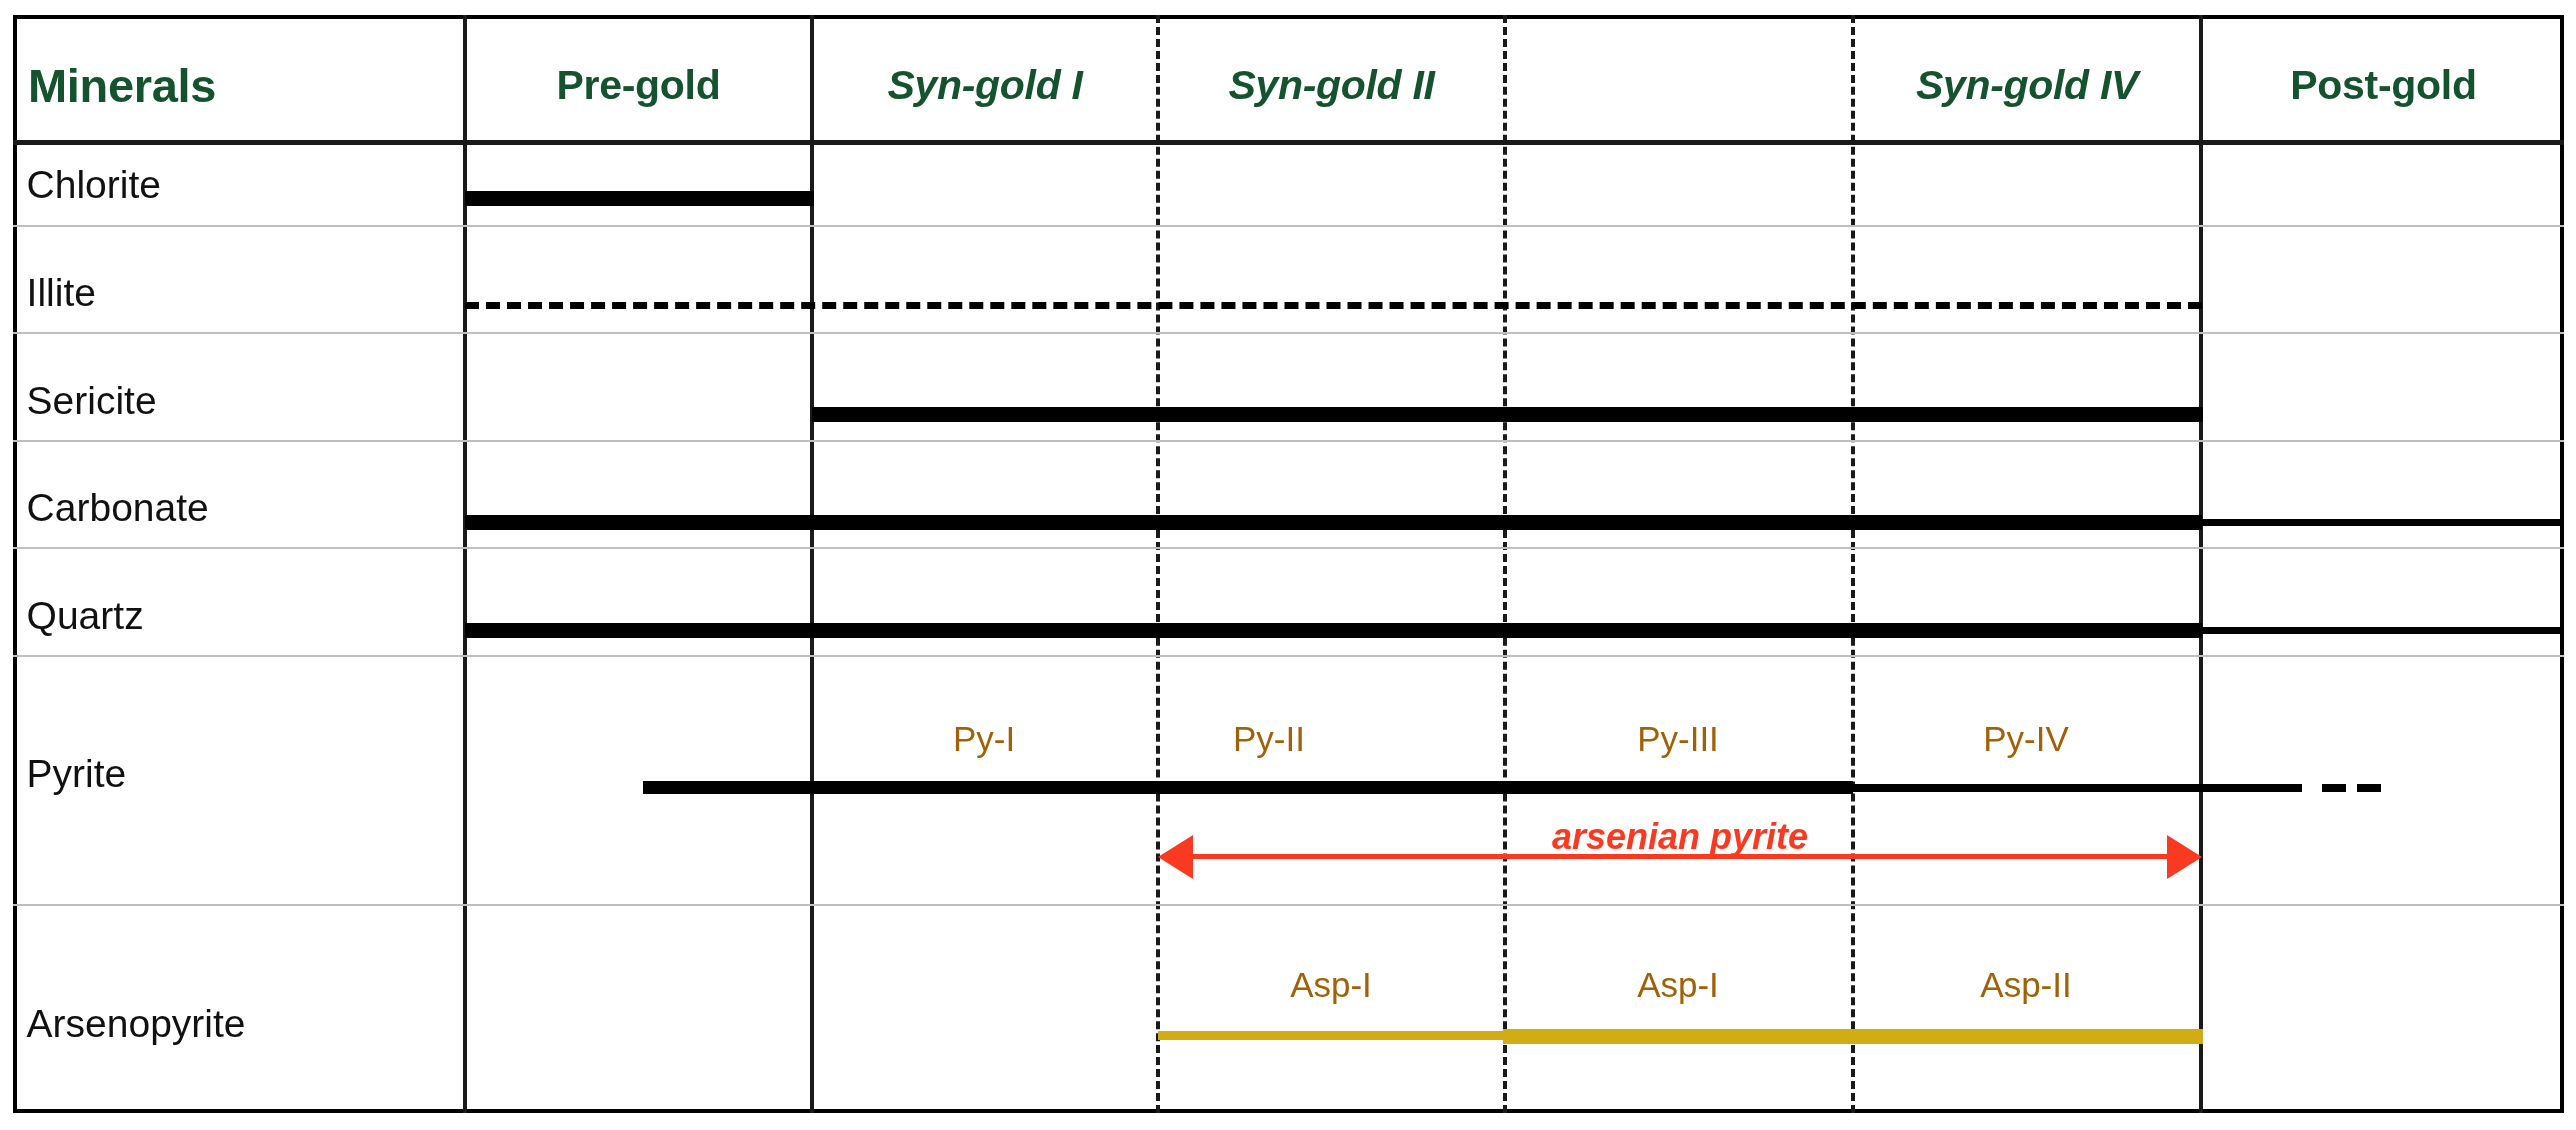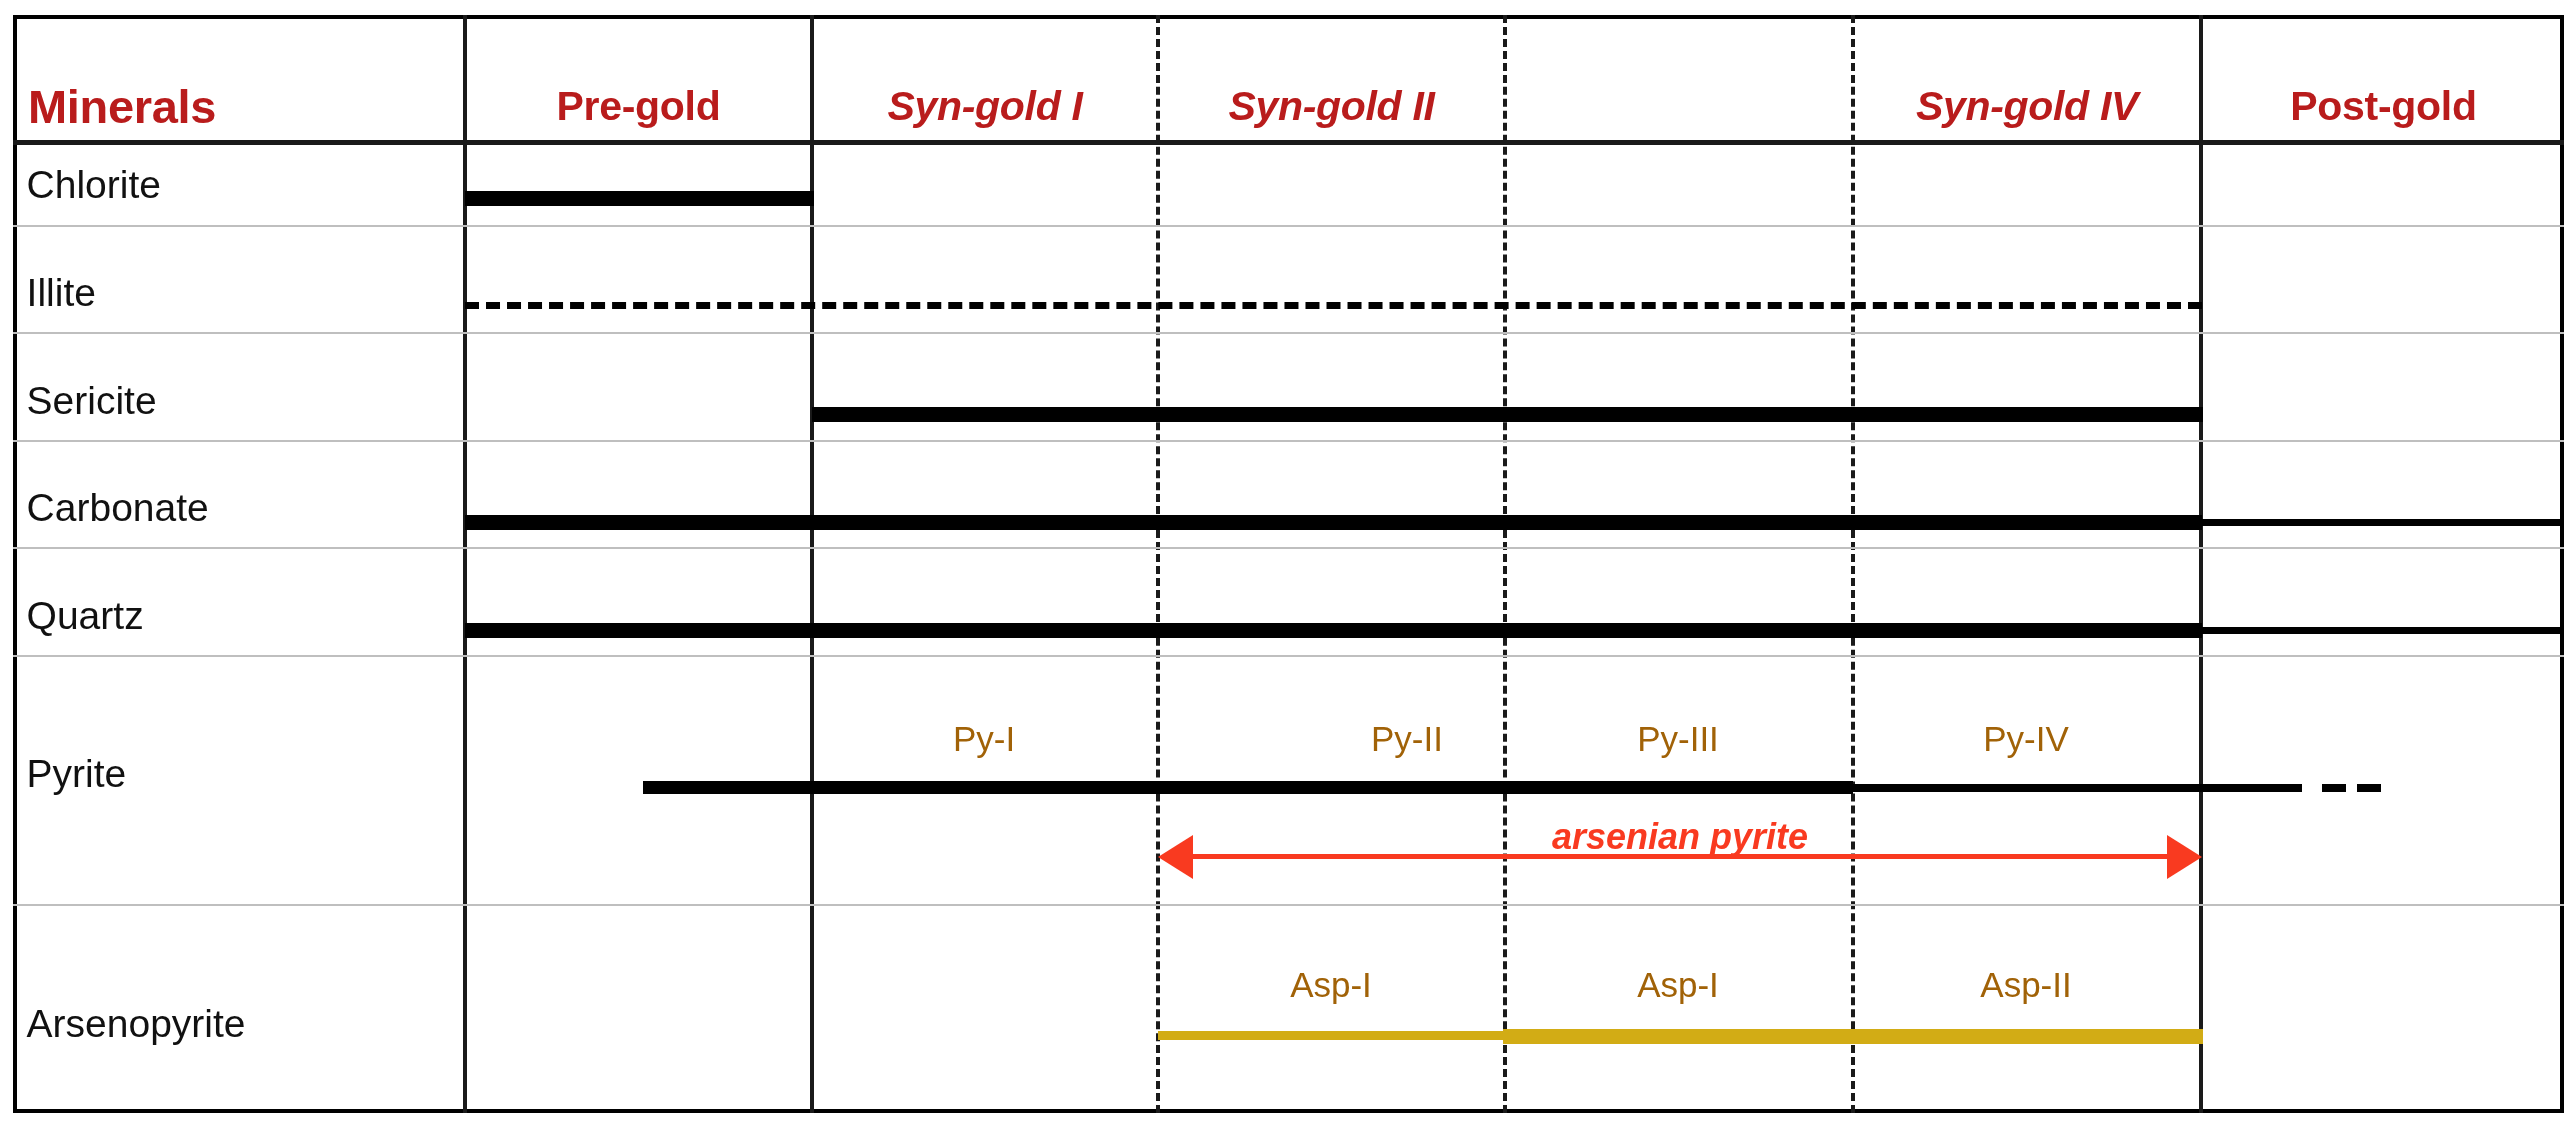--- a/index.html
+++ b/index.html
@@ -14,21 +14,21 @@
   .vsolid{position:absolute;top:14.6px;width:4px;background:#1a1a1a;}
   
   .vdash{position:absolute;width:0;border-left:4px dashed #1a1a1a;}
 
   
   .hthick{position:absolute;height:4.7px;background:#1a1a1a;}
   .hthin{position:absolute;height:2px;background:#bfbfbf;}
 
   
   .hcell{position:absolute;display:flex;align-items:center;justify-content:center;
-         height:78px;top:67px;font-size:41px;font-weight:bold;color:#b91c1c;
+         height:78px;top:46px;font-size:41px;font-weight:bold;color:#14532d;
          letter-spacing:-0.3px;white-space:nowrap;}
   .hcell.ital{font-style:italic;}
   .hcell.minerals{justify-content:flex-start;padding-left:14.6px;font-size:47px;}
 
   
   .mlabel{position:absolute;left:26.6px;font-size:39px;color:#111;white-space:nowrap;}
 
   
   .bar{position:absolute;background:#000;}
   .bar.gold{background:#d2ac15;}
@@ -103,21 +103,21 @@
 
   <div class="bar" style="left:643px;top:781px;width:1210px;height:13.3px;"></div>
   <div class="bar" style="left:1853px;top:784px;width:449px;height:8px;"></div>
   <div class="pydash" style="left:2322px;top:784px;width:24px;height:8px;"></div>
   <div class="pydash" style="left:2357px;top:784px;width:24px;height:8px;"></div>
 
   <div class="bar gold" style="left:1158px;top:1031px;width:347px;height:9.3px;"></div>
   <div class="bar gold" style="left:1503px;top:1029px;width:700px;height:14.6px;"></div>
 
   <div class="slabel" style="left:984px;top:719px;">Py-I</div>
-  <div class="slabel" style="left:1407px;top:719px;text-align:center;">Py-II</div>
+  <div class="slabel" style="left:1269px;top:719px;text-align:center;">Py-II</div>
   <div class="slabel" style="left:1678px;top:719px;">Py-III</div>
   <div class="slabel" style="left:2026px;top:719px;">Py-IV</div>
 
   <div class="slabel" style="left:1331px;top:965px;">Asp-I</div>
   <div class="slabel" style="left:1678px;top:965px;">Asp-I</div>
   <div class="slabel" style="left:2026px;top:965px;">Asp-II</div>
 
   <div class="arrowline" style="left:1169px;top:854px;width:1023px;"></div>
   <div class="arrowhead left" style="left:1158px;top:835px;"></div>
   <div class="arrowhead right" style="left:2167px;top:835px;"></div>

